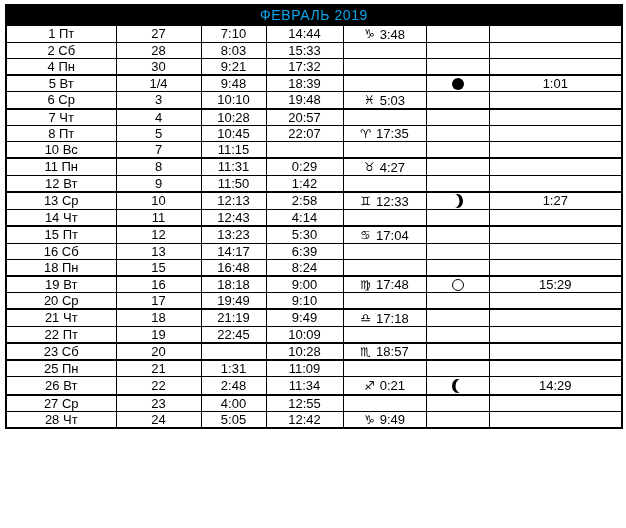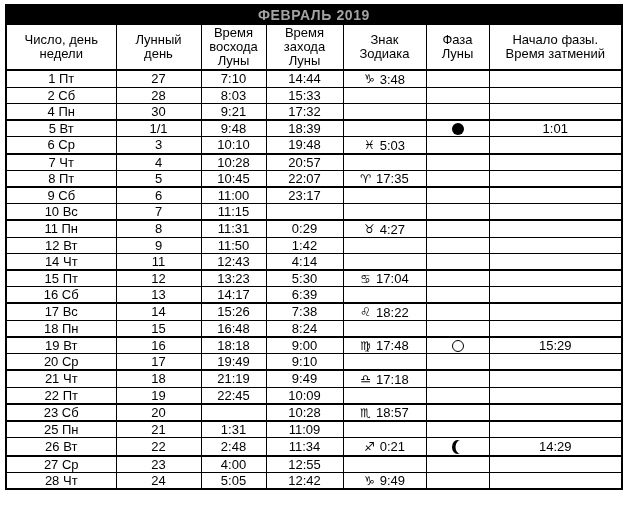--- a/index.html
+++ b/index.html
@@ -1,20 +1,20 @@
 <!DOCTYPE html>
 <html><head>
 <meta charset="utf-8">
 <style>
   html,body{margin:0;padding:0;background:#ffffff;}
   body{width:626px;height:528px;font-family:"Liberation Sans","DejaVu Sans",sans-serif;color:#000;}
   .sheet{padding:4px 5px;}
   table{border-collapse:collapse;table-layout:fixed;width:616px;border:2px solid #000;}
   th,td{overflow:hidden;}
-  .title-bar th{background:#000;color:#a3a3a3;font-size:14px;font-weight:bold;letter-spacing:.6px;height:17px;padding:0 0 1px 0;text-align:center;}
+  .title-bar th{background:#000;color:#0ea5e9;font-size:14px;font-weight:normal;letter-spacing:.6px;height:17px;padding:0 0 1px 0;text-align:center;}
   thead th.col{border:1px solid #000;border-bottom:2px solid #000;font-weight:normal;font-size:13px;line-height:1.08;height:42px;vertical-align:middle;text-align:center;padding:1px 6px;}
   thead th.col.tight{padding:1px 3px;}
   tbody td{border:1px solid #000;text-align:center;font-size:13px;line-height:1;height:13px;padding:1px 2px;white-space:nowrap;}
   tbody tr.group-start td{border-top:2px solid #000;}
   .zwrap{display:inline-flex;align-items:center;gap:5px;}
   .zsign{font-family:"DejaVu Sans",sans-serif;font-size:12px;line-height:1;}
   .ztime{font-size:13px;}
   .ph{display:inline-block;vertical-align:middle;}
   .ph-new{width:12px;height:12px;border-radius:50%;background:#000;}
   .ph-full{width:10px;height:10px;border-radius:50%;border:1px solid #000;}
@@ -32,29 +32,20 @@
         <col style="width:65px">
       <col style="width:77px">
         <col style="width:83px">
         <col style="width:63px">
         <col style="width:133px">
     </colgroup>
     <thead>
       <tr class="title-bar">
         <th colspan="7">ФЕВРАЛЬ 2019</th>
       </tr>
-      <tr>
-        <th class="col">Число, день недели</th>
-        <th class="col">Лунный день</th>
-        <th class="col tight">Время восхода Луны</th>
-        <th class="col tight">Время захода Луны</th>
-        <th class="col">Знак Зодиака</th>
-        <th class="col">Фаза Луны</th>
-        <th class="col">Начало фазы. Время затмений</th>
-      </tr>
     </thead>
     <tbody>
         <tr class="group-start">
           <td>1 Пт</td>
           <td>27</td>
           <td>7:10</td>
           <td>14:44</td>
           <td><span class="zwrap">
               <span class="zsign">♑</span>
               <span class="ztime">3:48</span>
@@ -75,21 +66,21 @@
           <td>4 Пн</td>
           <td>30</td>
           <td>9:21</td>
           <td>17:32</td>
           <td></td>
           <td></td>
           <td></td>
         </tr>
         <tr class="group-start">
           <td>5 Вт</td>
-          <td>1/1</td>
+          <td>1/4</td>
           <td>9:48</td>
           <td>18:39</td>
           <td></td>
           <td><span class="ph ph-new"></span></td>
           <td>1:01</td>
         </tr>
         <tr>
           <td>6 Ср</td>
           <td>3</td>
           <td>10:10</td>
@@ -115,29 +106,20 @@
           <td>5</td>
           <td>10:45</td>
           <td>22:07</td>
           <td><span class="zwrap">
               <span class="zsign">♈</span>
               <span class="ztime">17:35</span>
             </span></td>
           <td></td>
           <td></td>
         </tr>
-        <tr class="group-start">
-          <td>9 Сб</td>
-          <td>6</td>
-          <td>11:00</td>
-          <td>23:17</td>
-          <td></td>
-          <td></td>
-          <td></td>
-        </tr>
         <tr>
           <td>10 Вс</td>
           <td>7</td>
           <td>11:15</td>
           <td></td>
           <td></td>
           <td></td>
           <td></td>
         </tr>
         <tr class="group-start">
@@ -154,20 +136,32 @@
         </tr>
         <tr>
           <td>12 Вт</td>
           <td>9</td>
           <td>11:50</td>
           <td>1:42</td>
           <td></td>
           <td></td>
           <td></td>
         </tr>
+        <tr class="group-start">
+          <td>13 Ср</td>
+          <td>10</td>
+          <td>12:13</td>
+          <td>2:58</td>
+          <td><span class="zwrap">
+              <span class="zsign">♊</span>
+              <span class="ztime">12:33</span>
+            </span></td>
+          <td><span class="ph ph-fq"></span></td>
+          <td>1:27</td>
+        </tr>
         <tr>
           <td>14 Чт</td>
           <td>11</td>
           <td>12:43</td>
           <td>4:14</td>
           <td></td>
           <td></td>
           <td></td>
         </tr>
         <tr class="group-start">
@@ -181,32 +175,20 @@
             </span></td>
           <td></td>
           <td></td>
         </tr>
         <tr>
           <td>16 Сб</td>
           <td>13</td>
           <td>14:17</td>
           <td>6:39</td>
           <td></td>
-          <td></td>
-          <td></td>
-        </tr>
-        <tr class="group-start">
-          <td>17 Вс</td>
-          <td>14</td>
-          <td>15:26</td>
-          <td>7:38</td>
-          <td><span class="zwrap">
-              <span class="zsign">♌</span>
-              <span class="ztime">18:22</span>
-            </span></td>
           <td></td>
           <td></td>
         </tr>
         <tr>
           <td>18 Пн</td>
           <td>15</td>
           <td>16:48</td>
           <td>8:24</td>
           <td></td>
           <td></td>

